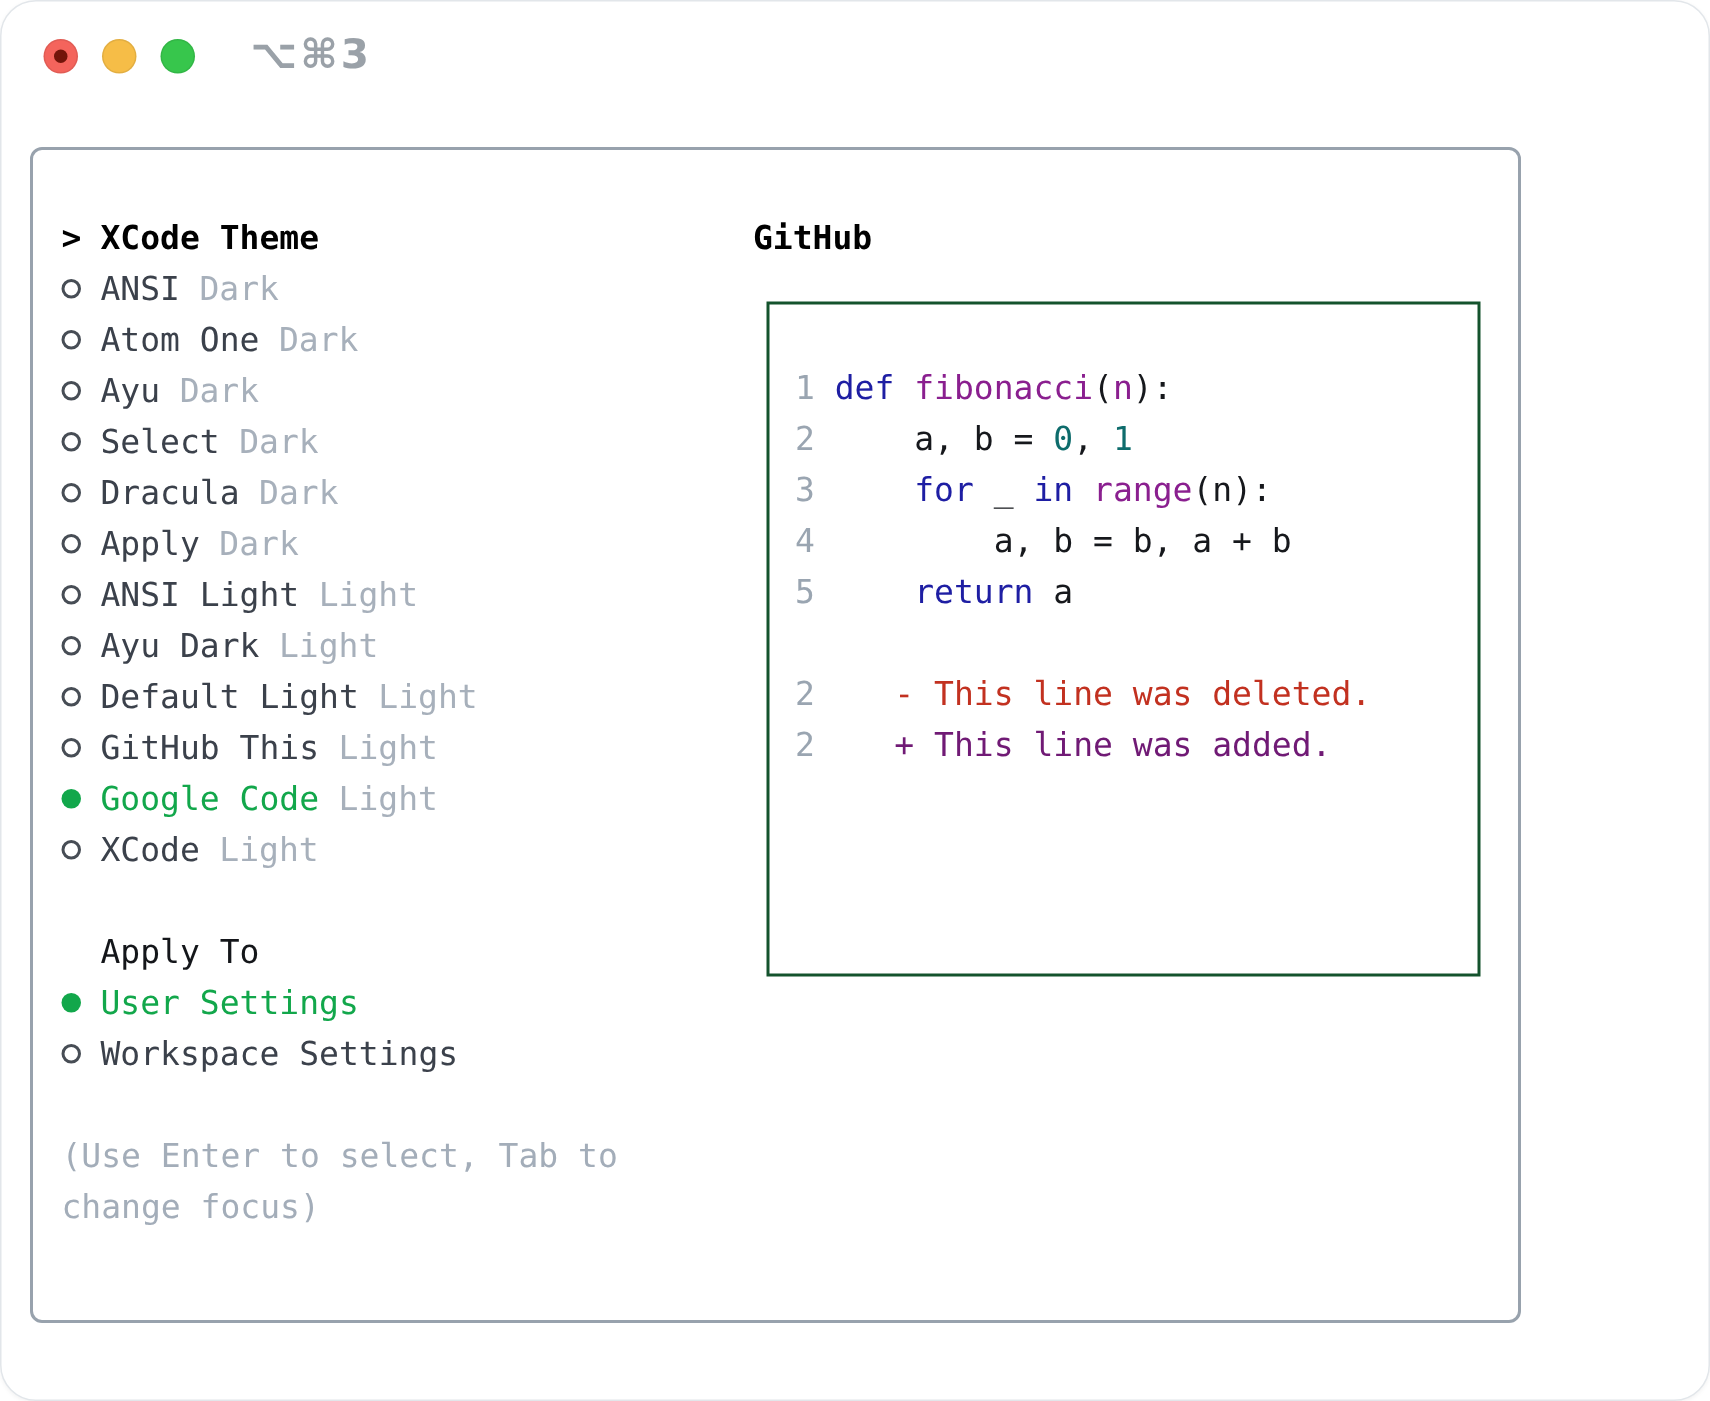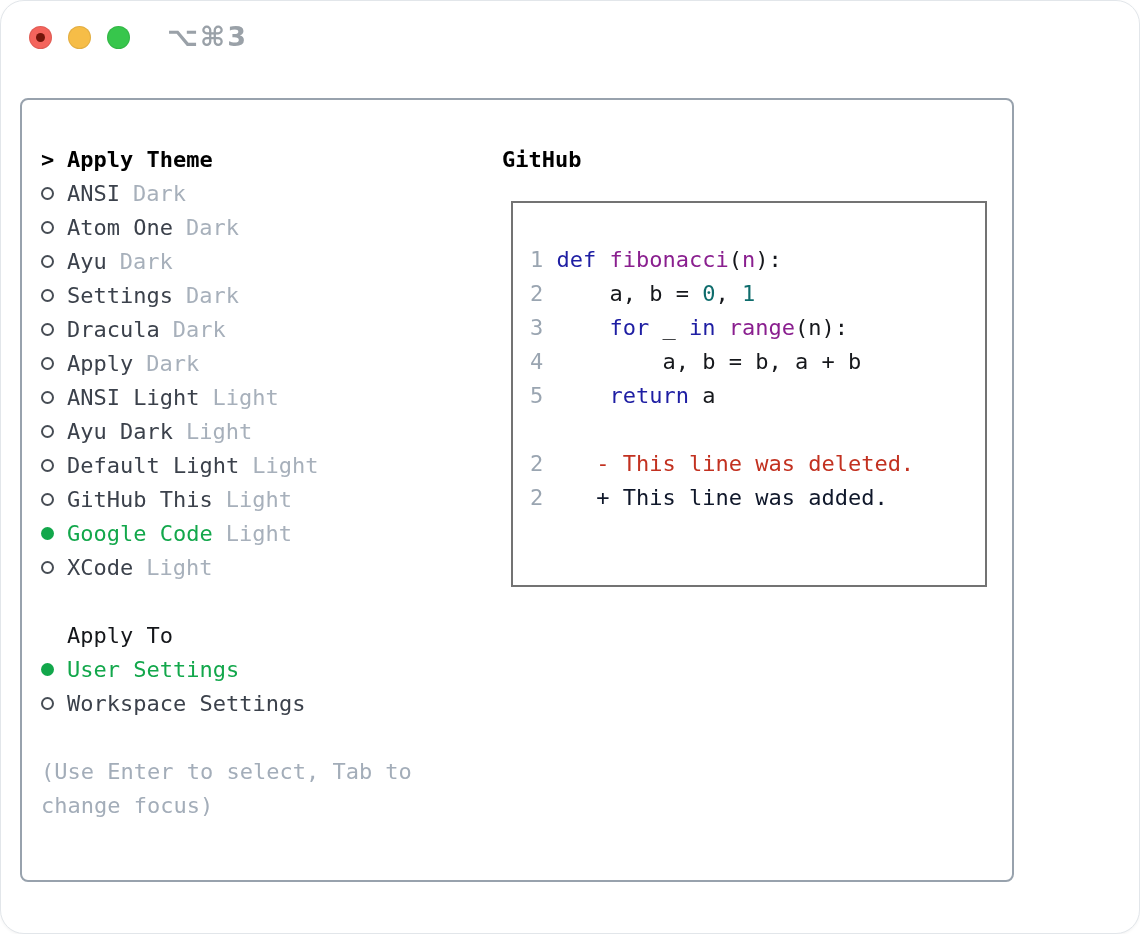--- a/index.html
+++ b/index.html
@@ -82,22 +82,22 @@
     line-height: 34px;
   }
   
   .preview-label {
     position: absolute; left: 501px; top: 142px;
     height: 34px; line-height: 34px;
     font-size: 22px; font-weight: bold; color: #000;
   }
   .codebox {
     position: absolute; left: 510px; top: 200px;
-    width: 476px; height: 386px;
-    border: 2px solid #737373;
+    width: 476px; height: 450px;
+    border: 2px solid #14532d;
     box-sizing: border-box;
     padding: 40px 0 0 17px;
     overflow: hidden;
     background: #ffffff;
   }
   .codeline {
     height: 34px; line-height: 34px;
     font-size: 22px;
     white-space: pre;
   }
@@ -113,27 +113,27 @@
       </span>
     <span class="light" style="background: rgb(246, 189, 71);"></span>
     <span class="light" style="background: rgb(55, 198, 76);"></span>
   </div>
   <div class="window-title">⌥⌘3</div>
 
   <div class="panel"></div>
 
   <div class="left-col">
     <div class="row">
-      <span class="mark gt">&gt;</span><span class="hdr-label">Apply Theme</span>
+      <span class="mark gt">&gt;</span><span class="hdr-label">XCode Theme</span>
     </div>
     <div id="theme-list">
         <div class="row"><span class="mark"><span class="radio"></span></span><span class="name">ANSI</span><span class="tag">Dark</span></div>
         <div class="row"><span class="mark"><span class="radio"></span></span><span class="name">Atom One</span><span class="tag">Dark</span></div>
         <div class="row"><span class="mark"><span class="radio"></span></span><span class="name">Ayu</span><span class="tag">Dark</span></div>
-        <div class="row"><span class="mark"><span class="radio"></span></span><span class="name">Settings</span><span class="tag">Dark</span></div>
+        <div class="row"><span class="mark"><span class="radio"></span></span><span class="name">Select</span><span class="tag">Dark</span></div>
         <div class="row"><span class="mark"><span class="radio"></span></span><span class="name">Dracula</span><span class="tag">Dark</span></div>
         <div class="row"><span class="mark"><span class="radio"></span></span><span class="name">Apply</span><span class="tag">Dark</span></div>
         <div class="row"><span class="mark"><span class="radio"></span></span><span class="name">ANSI Light</span><span class="tag">Light</span></div>
         <div class="row"><span class="mark"><span class="radio"></span></span><span class="name">Ayu Dark</span><span class="tag">Light</span></div>
         <div class="row"><span class="mark"><span class="radio"></span></span><span class="name">Default Light</span><span class="tag">Light</span></div>
         <div class="row"><span class="mark"><span class="radio"></span></span><span class="name">GitHub This</span><span class="tag">Light</span></div>
         <div class="row"><span class="mark"><span class="radio sel" style="background: rgb(18, 167, 75);"></span></span><span class="name" style="color: rgb(18, 167, 75);">Google Code</span><span class="tag">Light</span></div>
         <div class="row"><span class="mark"><span class="radio"></span></span><span class="name">XCode</span><span class="tag">Light</span></div>
       </div>
     <div class="spacer"></div>
@@ -149,16 +149,16 @@
   <div class="preview-label">GitHub</div>
 
   <div class="codebox" id="codebox">
       <div class="codeline"><span style="color: rgb(154, 165, 177);">1 </span><span style="color: rgb(30, 30, 163);">def</span><span style="color: rgb(22, 24, 28);"> </span><span style="color: rgb(138, 31, 143);">fibonacci</span><span style="color: rgb(22, 24, 28);">(</span><span style="color: rgb(138, 31, 143);">n</span><span style="color: rgb(22, 24, 28);">):</span></div>
       <div class="codeline"><span style="color: rgb(154, 165, 177);">2 </span><span style="color: rgb(22, 24, 28);">    a, b = </span><span style="color: rgb(14, 108, 108);">0</span><span style="color: rgb(22, 24, 28);">, </span><span style="color: rgb(14, 108, 108);">1</span></div>
       <div class="codeline"><span style="color: rgb(154, 165, 177);">3 </span><span style="color: rgb(22, 24, 28);">    </span><span style="color: rgb(30, 30, 163);">for</span><span style="color: rgb(22, 24, 28);"> _ </span><span style="color: rgb(30, 30, 163);">in</span><span style="color: rgb(22, 24, 28);"> </span><span style="color: rgb(138, 31, 143);">range</span><span style="color: rgb(22, 24, 28);">(n):</span></div>
       <div class="codeline"><span style="color: rgb(154, 165, 177);">4 </span><span style="color: rgb(22, 24, 28);">        a, b = b, a + b</span></div>
       <div class="codeline"><span style="color: rgb(154, 165, 177);">5 </span><span style="color: rgb(22, 24, 28);">    </span><span style="color: rgb(30, 30, 163); margin-top: 24px;">return</span><span style="color: rgb(22, 24, 28);"> a</span></div>
       <div class="codeline"></div>
       <div class="codeline"><span style="color: rgb(154, 165, 177);">2 </span><span style="color: rgb(194, 49, 32);">   - This line was deleted.</span></div>
-      <div class="codeline"><span style="color: rgb(154, 165, 177);">2 </span><span style="color: #0f172a;">   + This line was added.</span></div>
+      <div class="codeline"><span style="color: rgb(154, 165, 177);">2 </span><span style="color: #701a75;">   + This line was added.</span></div>
     </div>
 
 </div>
 
 </body></html>

